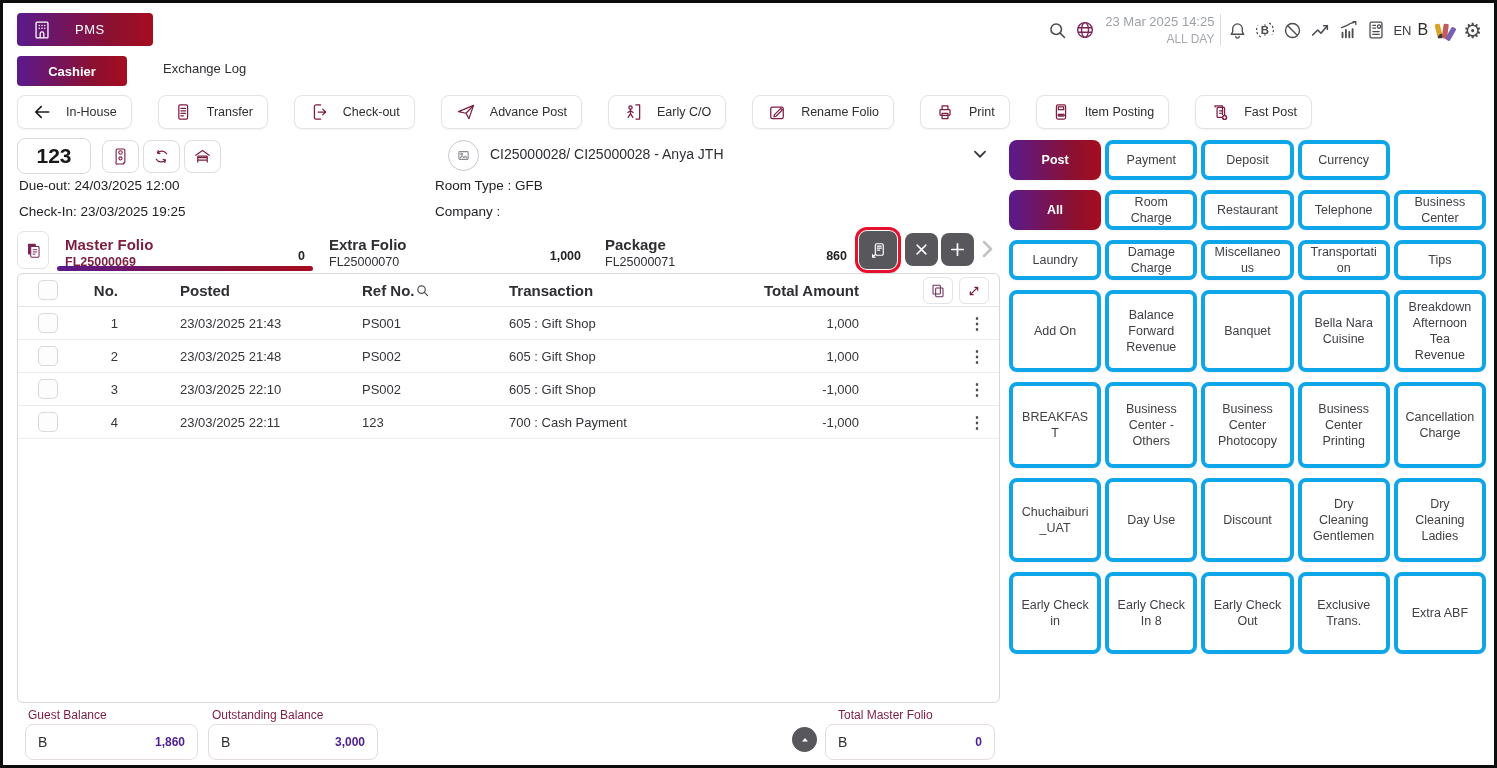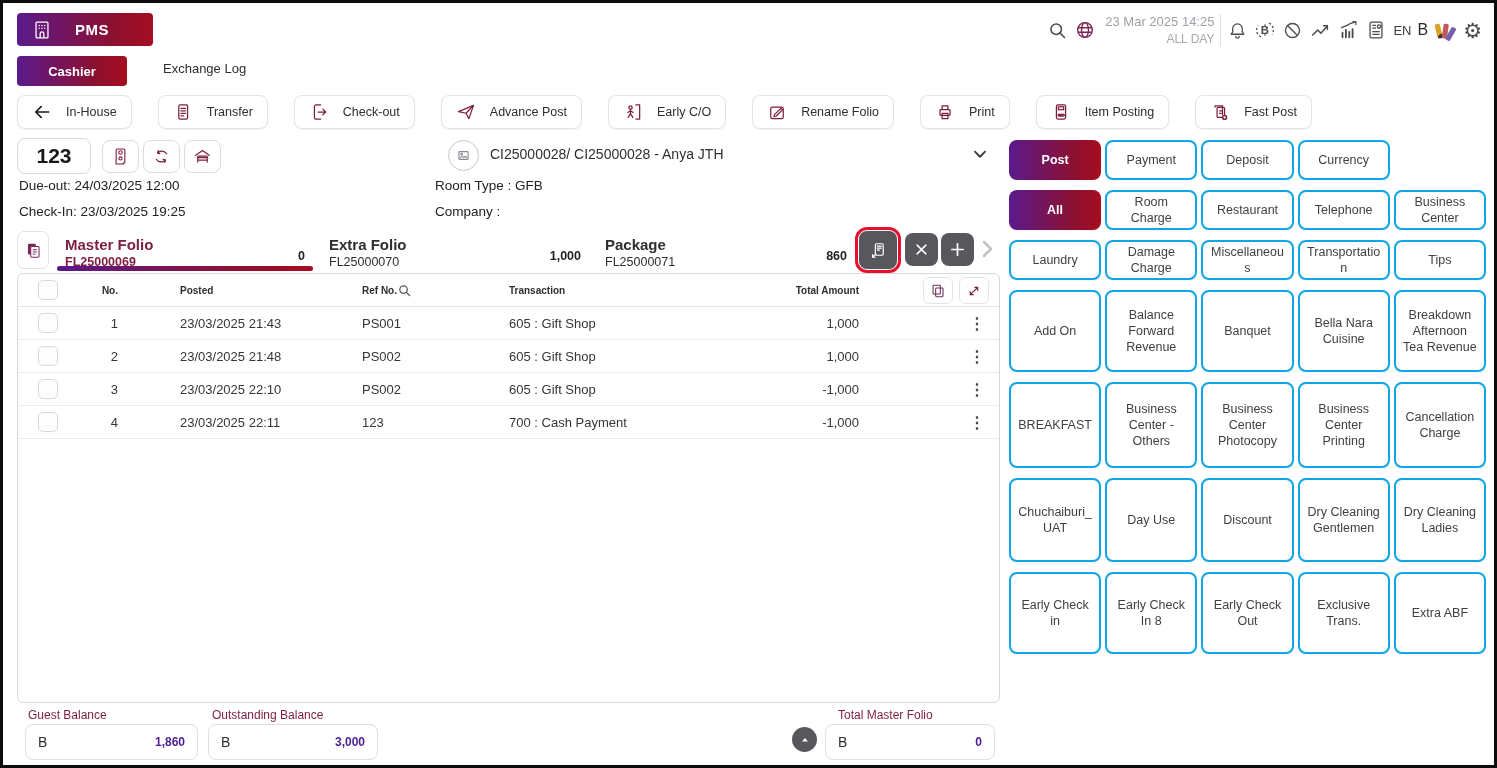--- a/index.html
+++ b/index.html
@@ -3,21 +3,21 @@
 <meta charset="utf-8">
 <style>
   * { margin:0; padding:0; box-sizing:border-box; }
   body { background:#fff; font-family:"Liberation Sans", sans-serif; }
   .screen { position:relative; width:1497px; height:768px; border:3px solid #0d0d0d; background:#fff; overflow:hidden; }
 
   
   .pms-logo { position:absolute; left:14px; top:10px; width:136px; height:33px; border-radius:4px;
     background:linear-gradient(90deg,#5a1a8c 0%,#8c1030 70%,#a60d20 100%);
     display:flex; align-items:center; gap:22px; padding-left:14px; color:#fff; cursor:pointer; border:none; }
-  .pms-logo .txt { font-size:15px; font-weight:bold; letter-spacing:.5px; }
+  .pms-logo .txt { font-size:13px; font-weight:normal; letter-spacing:.5px; }
   .top-cluster { position:absolute; right:12px; top:6px; height:42px; display:flex; align-items:center; gap:6px; }
   .tc-icon { background:none; border:none; cursor:pointer; display:flex; align-items:center; justify-content:center; }
   .datetime { text-align:right; color:#9ea1a8; font-size:13px; line-height:1.35; min-width:112px; cursor:pointer; background:none; border:none; font-family:inherit; }
   .datetime .shift { font-size:12px; color:#a6a9b0; }
   .vdiv { width:1px; height:32px; background:#dddde2; }
   .lang-txt { font-size:13px; color:#3a3a40; font-weight:500; }
   .b-txt { font-size:16px; color:#2c2c30; font-weight:500; }
   .gear-glyph { font-size:21px; color:#4b4b50; line-height:1; }
 
   
@@ -55,21 +55,21 @@
   .ftab.active .underline { display:block; position:absolute; left:2px; right:2px; bottom:0; height:5px; border-radius:3px;
     background:linear-gradient(90deg,#5a1a8c 0%,#8c1030 70%,#a60d20 100%); }
   .dkbtn { position:absolute; width:33px; height:33px; top:4px; border:none; border-radius:8px; background:#58585c; color:#fff;
     display:flex; align-items:center; justify-content:center; cursor:pointer; font-family:inherit; }
   .dkbtn.device { width:38px; height:38px; top:2px; outline:3px solid #e8112d; outline-offset:1px; }
   .fchev { position:absolute; left:958px; top:8px; background:none; border:none; cursor:pointer; }
 
   
   .grid-cols { display:grid; grid-template-columns:52px 48px 244px 147px 209px 141px 1fr 44px; align-items:center; }
   .txn-table { position:absolute; left:14px; top:270px; width:983px; height:430px; border:1px solid #d8d8dd; border-radius:6px; background:#fff; }
-  .thead { position:relative; height:33px; border-bottom:1px solid #e4e4e8; font-size:10px; font-weight:bold; color:#2f2f33; }
+  .thead { position:relative; height:33px; border-bottom:1px solid #e4e4e8; font-size:15px; font-weight:bold; color:#2f2f33; }
   .thead .posted-h { padding-left:62px; }
   .th-ref { display:flex; align-items:center; gap:0; }
   .cell-r { text-align:right; }
   .hdr-tools { position:absolute; right:10px; top:3px; display:flex; gap:6px; }
   .hdr-tool { width:30px; height:27px; border:1px solid #e4e4e8; border-radius:6px; background:#fff; display:flex; align-items:center; justify-content:center; cursor:pointer; }
   .trow { height:33px; border-bottom:1px solid #ededf0; font-size:13px; color:#35353a; cursor:pointer; }
   .trow .posted-c { padding-left:62px; }
   .checkbox { width:20px; height:20px; border:1px solid #d8d8dd; border-radius:5px; background:#fdfdfe; margin-left:20px; cursor:pointer; }
   .dots { text-align:center; font-size:16px; font-weight:bold; color:#4a4a4f; cursor:pointer; background:none; border:none; width:100%; font-family:inherit; }
 
@@ -78,21 +78,21 @@
   .fbox { position:absolute; top:721px; height:36px; border:1px solid #e4dbe0; border-radius:8px; background:#fff;
     display:flex; align-items:center; justify-content:space-between; padding:0 12px; }
   .fbox .cur { font-size:14px; color:#2e2e33; }
   .fbox .amt { font-size:12px; color:#4c1d95; font-weight:600; }
   .collapse-btn { position:absolute; left:789px; top:724px; width:25px; height:25px; border-radius:50%; background:#58585c; border:none;
     display:flex; align-items:center; justify-content:center; cursor:pointer; }
 
   
   .panel { position:absolute; left:1006px; top:137px; width:477px; display:grid;
     grid-template-columns:repeat(5,1fr); grid-template-rows:40px 40px 40px 82px 86px 84px 82px; column-gap:4px; row-gap:10px; }
-  .pbtn { border:2px solid #0ea5e9; border-radius:8px; background:#fff; box-shadow:0 1px 2px rgba(0,0,0,.05);
+  .pbtn { border:4px solid #0ea5e9; border-radius:8px; background:#fff; box-shadow:0 1px 2px rgba(0,0,0,.05);
     font-size:12.5px; color:#3f3f44; display:flex; align-items:center; justify-content:center; text-align:center;
     padding:2px 6px; line-height:1.3; cursor:pointer; overflow-wrap:anywhere; font-family:inherit; }
   .pbtn.active { background:linear-gradient(90deg,#5a1a8c 0%,#8c1030 70%,#a60d20 100%); color:#fff; font-weight:bold; border:none; }
   .pempty { visibility:hidden; }
 
   svg { display:block; }
 </style>
 </head>
 <body>
 

